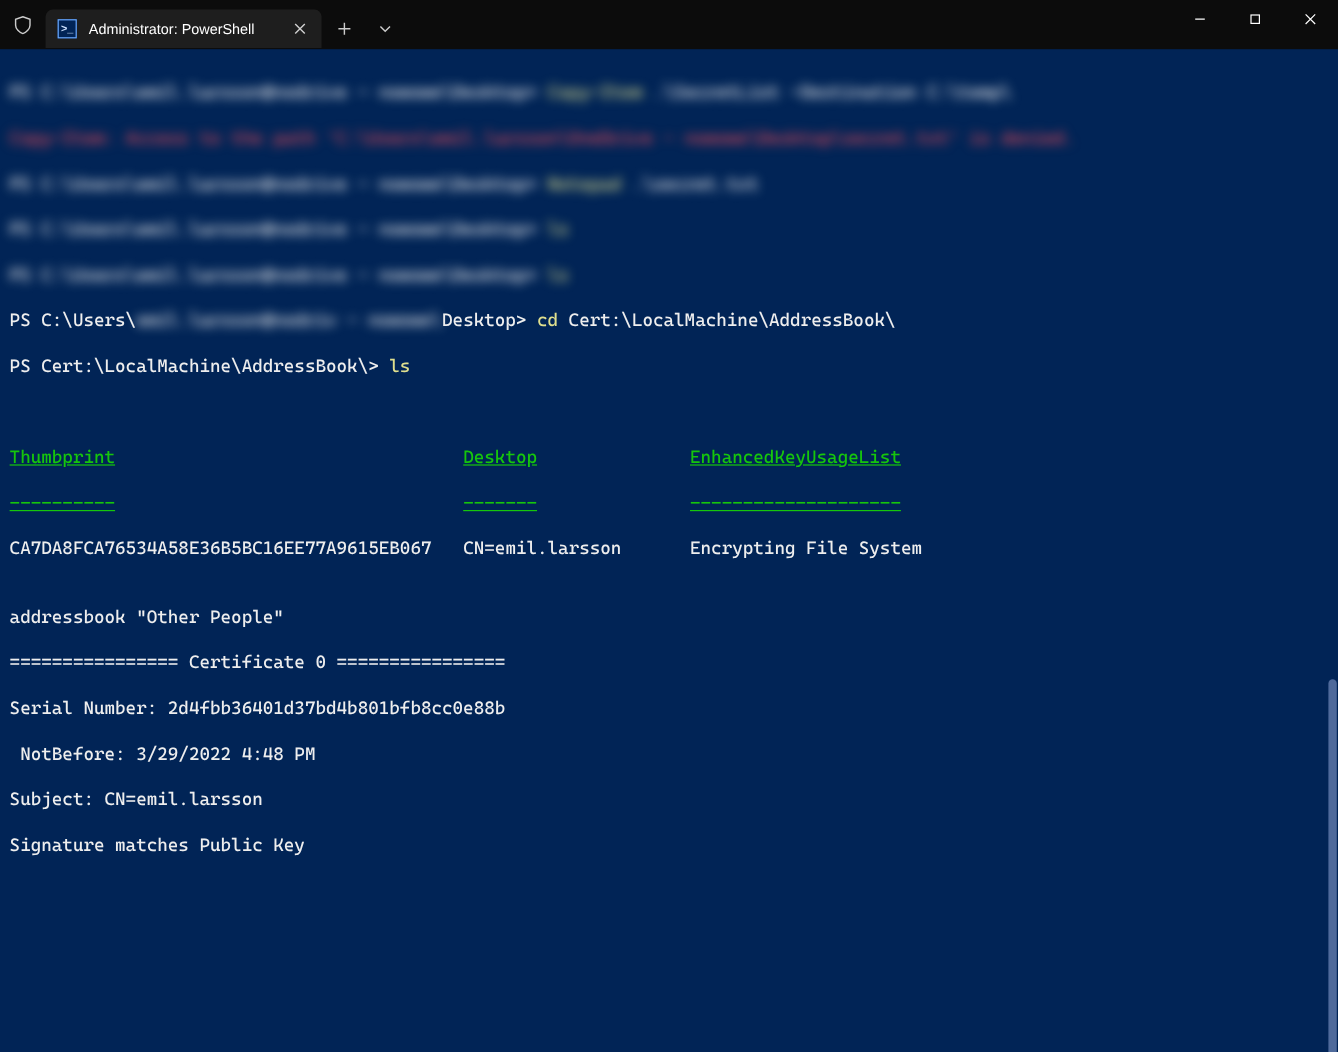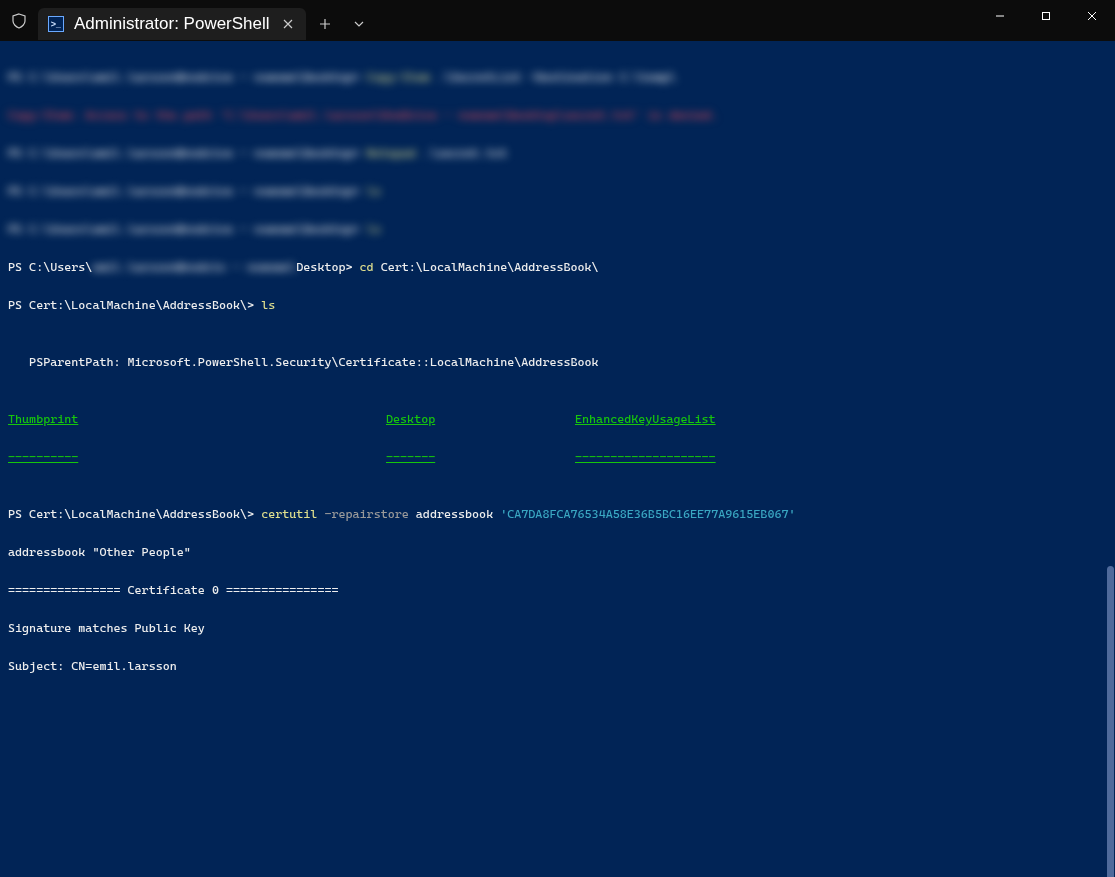--- a/index.html
+++ b/index.html
@@ -38,21 +38,21 @@
   .ps-icon {
     width:16px; height:16px;
     background:#012456;
     border:1px solid #6aa9ff;
     display:flex; align-items:center; justify-content:center;
     font-size:9px; color:#cfe3ff; font-weight:bold;
     line-height:1;
   }
   .tab-title {
     color:#ffffff;
-    font-size:17px;
+    font-size:12px;
     flex:1;
     white-space:nowrap;
   }
   .tab-close {
     width:16px; height:16px;
     display:flex; align-items:center; justify-content:center;
     color:#cccccc;
     cursor:pointer;
     border-radius:3px;
   }
@@ -81,21 +81,21 @@
     display:flex; align-items:center; justify-content:center;
     color:#ffffff;
     cursor:pointer;
   }
 
   
   .terminal {
     flex:1;
     background:#012456;
     padding:8px 8px 8px 8px;
-    font-size:12px;
+    font-size:15px;
     line-height:19px;
     white-space:pre;
     overflow:hidden;
     position:relative;
   }
   .line { white-space:pre; }
   .blur {
     filter:blur(4.5px);
     display:inline-block;
     vertical-align:bottom;
@@ -166,30 +166,31 @@
 
 <div class="terminal">
 <div class="line"><span class="blur"><span class="c-white">PS C:\Users\emil.larsson@nodrive - nowowe\Desktop&gt;</span> <span class="c-cmd">Copy-Item</span> <span class="c-white">.\SecretList -Destination C:\temp\</span></span></div>
 <div class="line"><span class="blur c-red">Copy-Item: Access to the path 'C:\Users\emil.larsson\OneDrive - nowowe\Desktop\secret.txt' is denied.</span></div>
 <div class="line"><span class="blur"><span class="c-white">PS C:\Users\emil.larsson@nodrive - nowowe\Desktop&gt;</span> <span class="c-cmd">Notepad</span> <span class="c-white">.\secret.txt</span></span></div>
 <div class="line"><span class="blur"><span class="c-white">PS C:\Users\emil.larsson@nodrive - nowowe\Desktop&gt;</span> <span class="c-cmd">ls</span></span></div>
 <div class="line"><span class="blur"><span class="c-white">PS C:\Users\emil.larsson@nodrive - nowowe\Desktop&gt;</span> <span class="c-cmd">ls</span></span></div>
 <div class="line"><span class="c-white">PS C:\Users\</span><span class="blur c-white">emil.larsson@nodriv - nowowe\</span><span class="c-white">Desktop&gt; </span><span class="c-cmd">cd</span><span class="c-white"> Cert:\LocalMachine\AddressBook\</span></div>
 <div class="line"><span class="c-white">PS Cert:\LocalMachine\AddressBook\&gt; </span><span class="c-cmd">ls</span></div>
 <div class="line"></div>
-<div class="line c-white">   PSParentPath: Microsoft.PowerShell.Security\Certificate::LocalMachine\AddressBook</div>
 <div class="line"></div>
 <div class="line"><span class="header" style="display:inline-block;width:378px">Thumbprint</span><span class="header" style="display:inline-block;width:189px">Desktop</span><span class="header">EnhancedKeyUsageList</span></div>
 <div class="line"><span class="header" style="display:inline-block;width:378px">----------</span><span class="header" style="display:inline-block;width:189px">-------</span><span class="header">--------------------</span></div>
+<div class="line c-white"><span style="display:inline-block;width:378px">CA7DA8FCA76534A58E36B5BC16EE77A9615EB067</span><span style="display:inline-block;width:189px">CN=emil.larsson</span><span>Encrypting File System</span></div>
 <div class="line"></div>
-<div class="line"><span class="c-white">PS Cert:\LocalMachine\AddressBook\&gt; </span><span class="c-cmd">certutil</span><span class="c-arg"> -repairstore</span><span class="c-white"> addressbook </span><span class="c-str">'CA7DA8FCA76534A58E36B5BC16EE77A9615EB067'</span></div>
 <div class="line c-white">addressbook "Other People"</div>
 <div class="line c-white">================ Certificate 0 ================</div>
+<div class="line c-white">Serial Number: 2d4fbb36401d37bd4b801bfb8cc0e88b</div>
+<div class="line c-white"> NotBefore: 3/29/2022 4:48 PM</div>
+<div class="line c-white">Subject: CN=emil.larsson</div>
 <div class="line c-white">Signature matches Public Key</div>
-<div class="line c-white">Subject: CN=emil.larsson</div>
 
 
 
 
 
 
 
 
 <div class="scrollbar"></div>
 </div>

